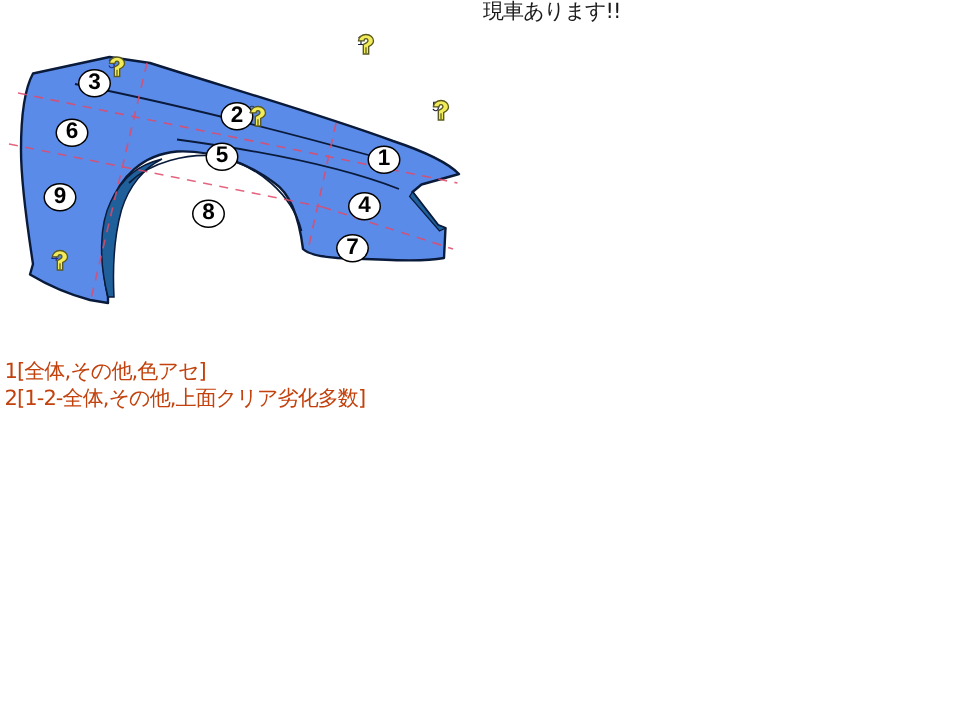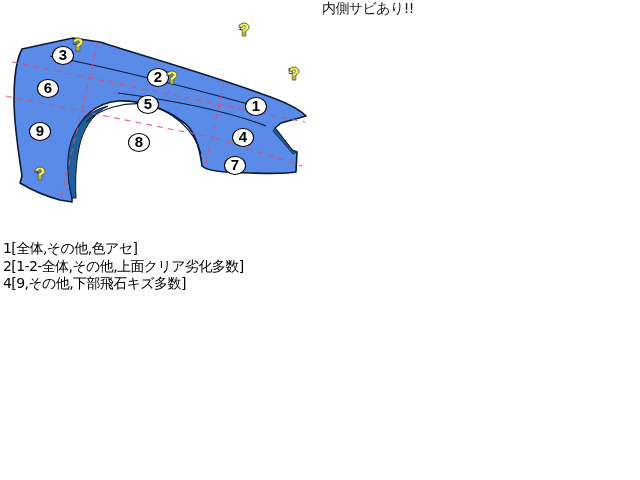--- a/index.html
+++ b/index.html
@@ -70,21 +70,21 @@
       color: #1a1a1a;
     }
     .note .line { display: block; white-space: nowrap; }
     .list {
       position: absolute;
       left: 3px;
       top: 240px;
       font-size: 14px;
       line-height: 17.6px;
       letter-spacing: -0.6px;
-      color: #000000;
+      color: #c2410c;
     }
     .list .item { display: block; white-space: nowrap; }
   </style>
 </head>
 <body>
 
 <div class="diagram">
   <svg width="320" height="215" viewBox="0 0 320 215">
 
     <path d="M22,49 L73,38 L100,42
@@ -164,20 +164,19 @@
   <div class="marker" style="left:288px;top:66px;">
     <span>5</span>
     <svg class="pin" viewBox="0 0 12 15">
       <path d="M6,1 C9,1 11,3 11,5.3 C11,7.5 9.2,8.3 7.8,9 L7.8,14 L4.2,14 L4.2,7.6 C5.6,7 7.3,6.5 7.3,5.2 C7.3,4.2 6.7,3.7 6,3.7 C5.2,3.7 4.7,4.3 4.7,5.2 L1,5.2 C1,3 3,1 6,1 Z" fill="#f2ec5a" stroke="#5a5a20" stroke-width="0.9"></path>
       <line x1="6" y1="9.5" x2="6" y2="13.5" stroke="#5a5a20" stroke-width="0.8"></line>
     </svg>
   </div>
 </div>
 
 <div class="note">
-  <span class="line">内側サビあり!!</span>
+  <span class="line">現車あります!!</span>
 </div>
 
 <div class="list">
   <span class="item">1[全体,その他,色アセ]</span>
   <span class="item">2[1-2-全体,その他,上面クリア劣化多数]</span>
-  <span class="item">4[9,その他,下部飛石キズ多数]</span>
 </div>
 
 </body></html>

